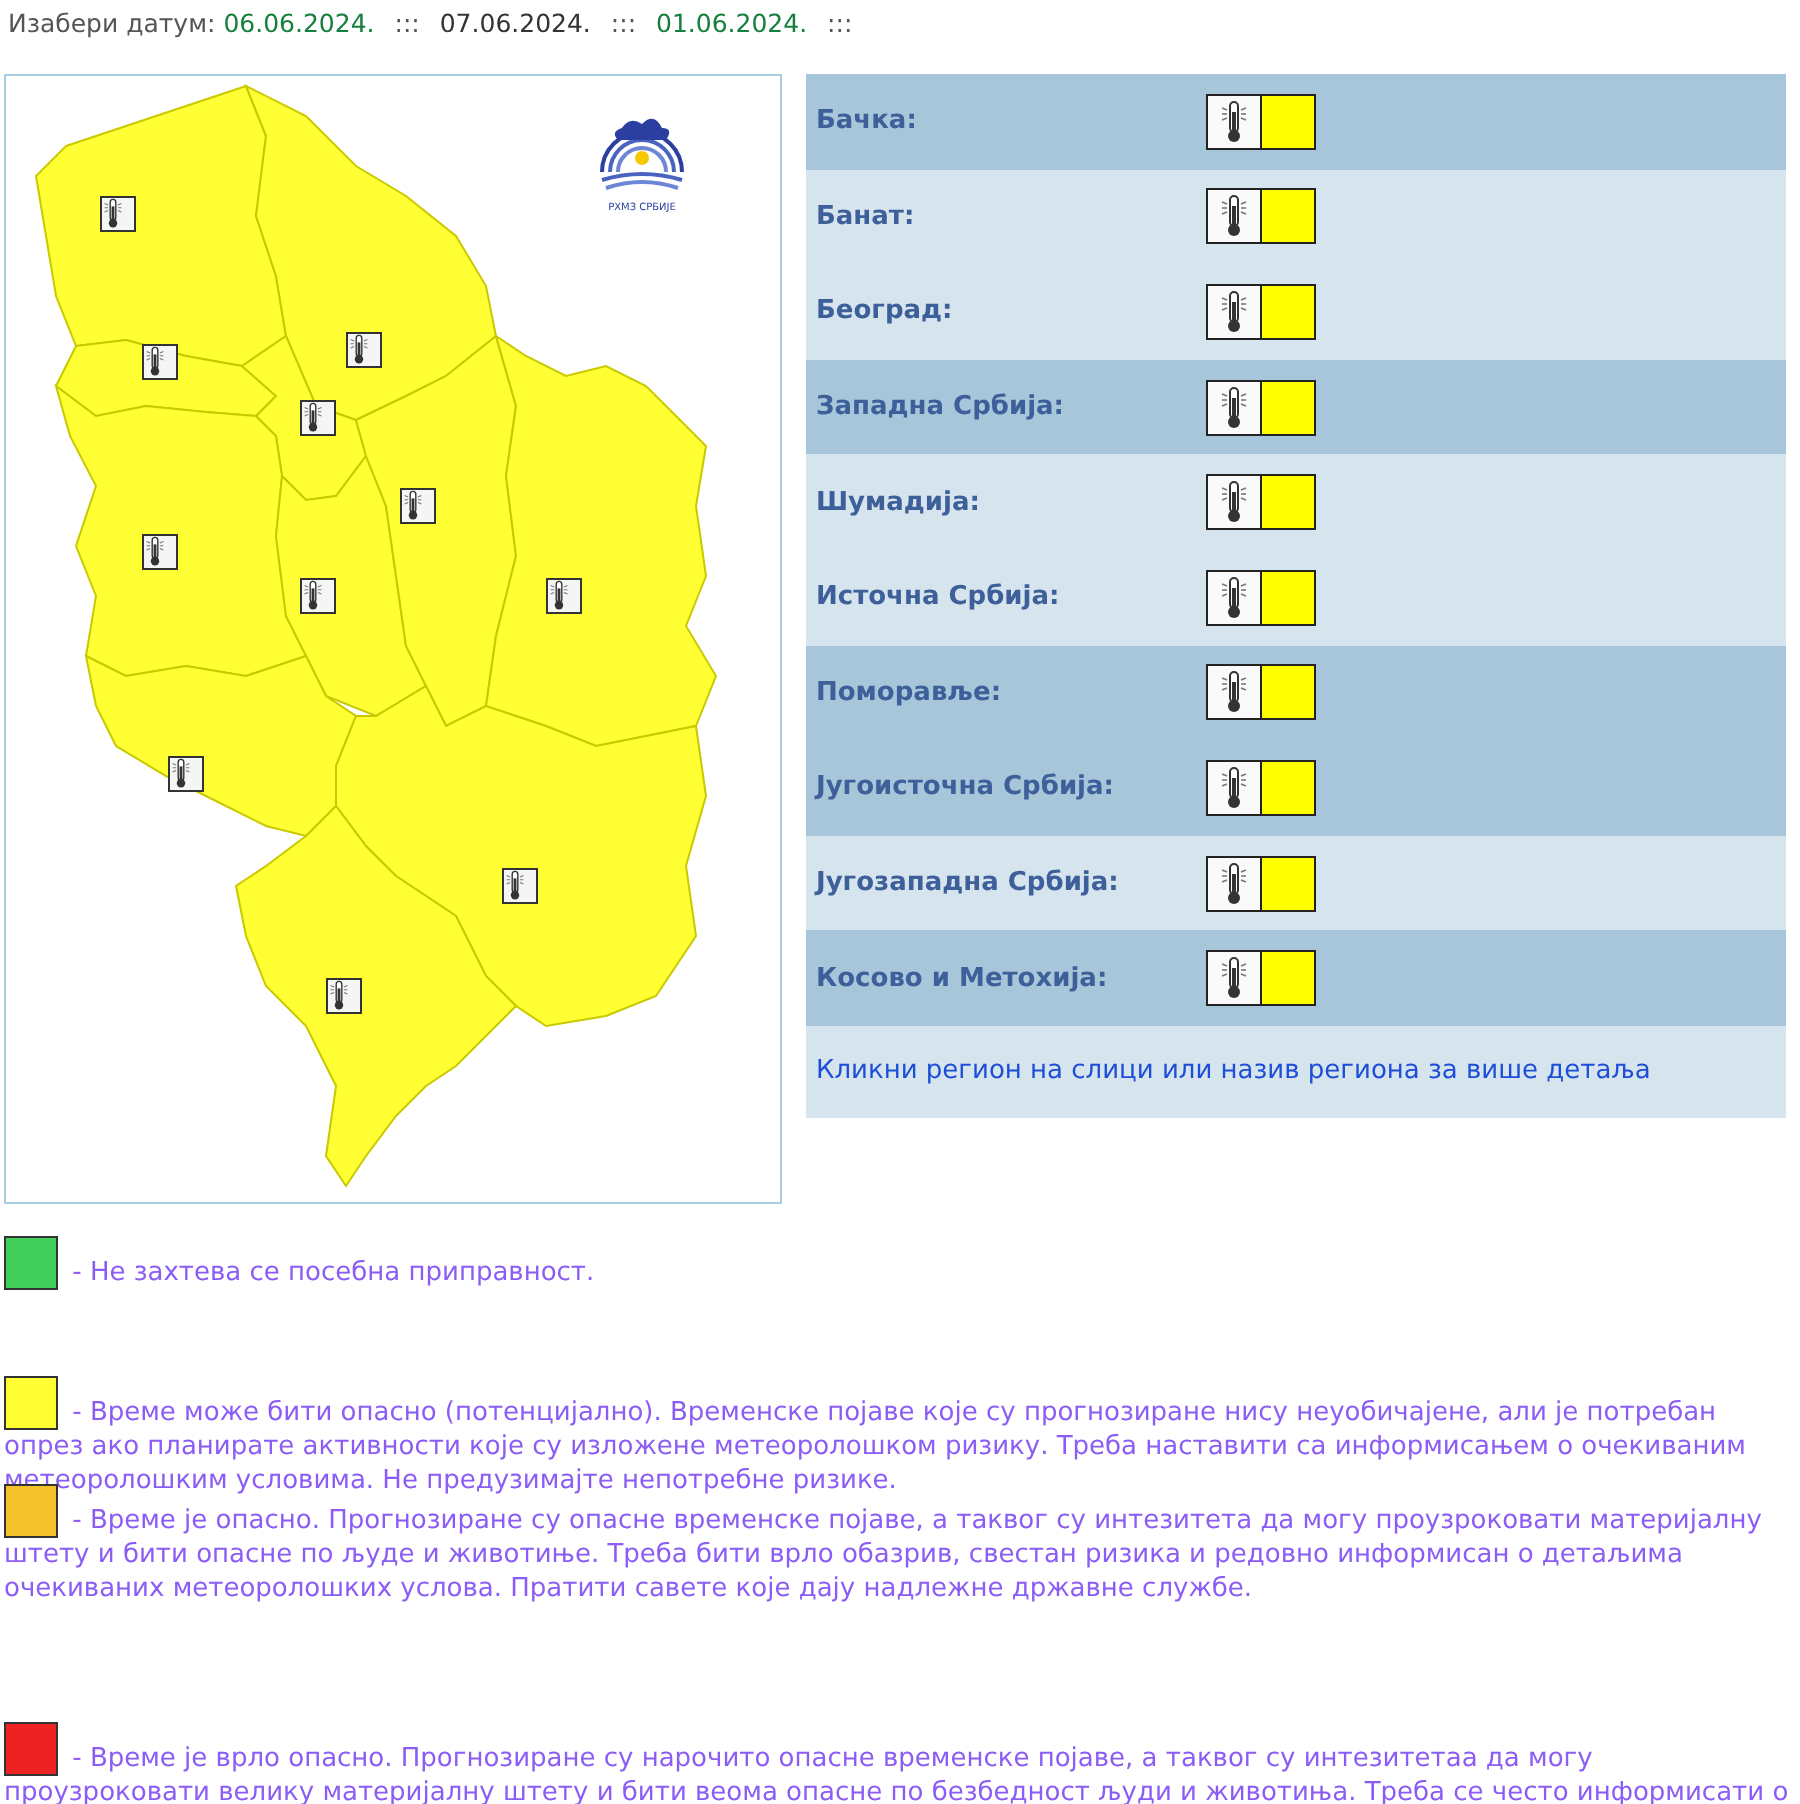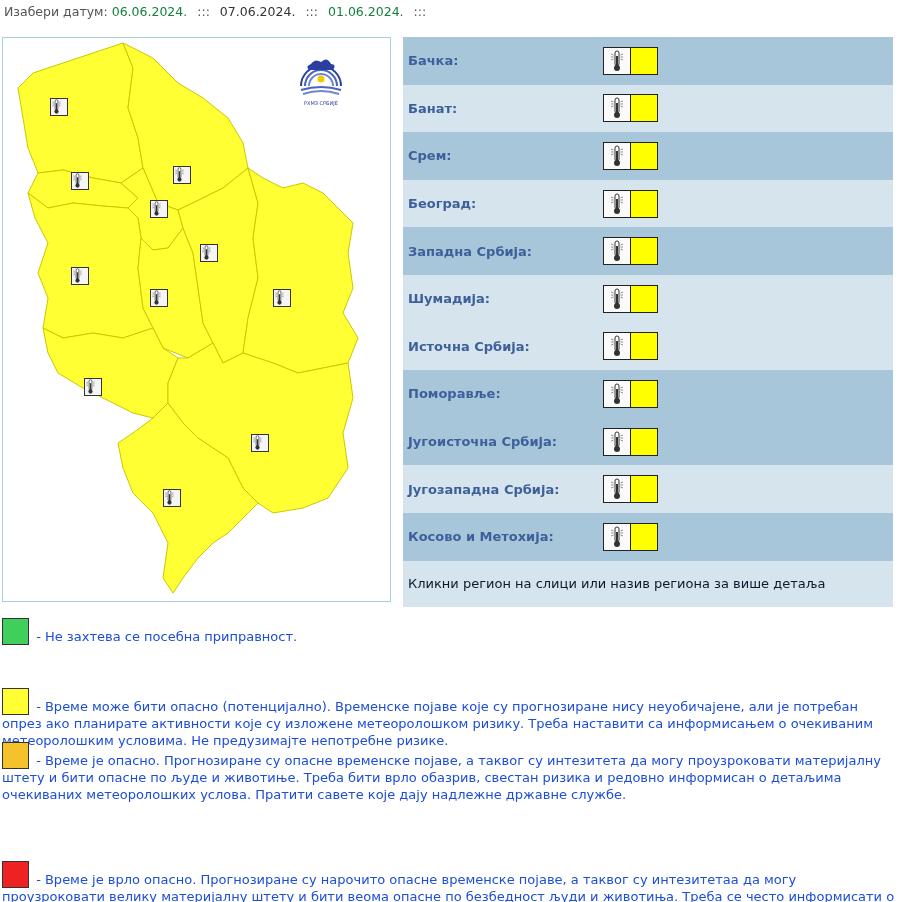--- a/index.html
+++ b/index.html
@@ -19,23 +19,23 @@
   .marker { position: absolute; width: 18px; height: 18px; border: 1px solid #333; background: #f5f5f5; cursor: pointer; }
 
   .regions { position: absolute; left: 403px; top: 37px; width: 490px; }
   .region-row { height: 47.6px; display: flex; align-items: center; padding-left: 5px; cursor: pointer; }
   .region-row.dark { background: #a8c6da; }
   .region-row.light { background: #d6e4ee; }
   .region-name { width: 195px; font-size: 13px; font-weight: bold; color: #3d5f9a; }
   .warn-cell { display: flex; border: 1px solid #222; height: 28px; }
   .warn-icon { width: 27px; height: 26px; background: #fafafa; border-right: 1px solid #222; display: flex; align-items: center; justify-content: center; }
   .warn-level { width: 26px; height: 26px; }
-  .region-hint { height: 46px; background: #d6e4ee; display: flex; align-items: center; padding-left: 5px; font-size: 13px; color: #0f172a; }
-
-  .legend { position: absolute; left: 2px; width: 895px; font-size: 13px; color: #1d4ed8; line-height: 17px; }
+  .region-hint { height: 46px; background: #d6e4ee; display: flex; align-items: center; padding-left: 5px; font-size: 13px; color: #1d4ed8; }
+
+  .legend { position: absolute; left: 2px; width: 895px; font-size: 13px; color: #8b5cf6; line-height: 17px; }
   .swatch { display: inline-block; width: 27px; height: 27px; border: 1px solid #333; vertical-align: bottom; margin-right: 3px; }
 </style>
 </head>
 <body>
 
 <div class="datebar">
   <span class="lbl">Изабери датум:</span>
   <a class="date">06.06.2024.</a>
   <span class="sep">:::</span>
   <a class="date active">07.06.2024.</a>
@@ -290,41 +290,20 @@
                 <line x1="13" y1="10" x2="10.5" y2="9"></line>
               </g>
               <rect x="5" y="1" width="4" height="15" rx="2" fill="#fff" stroke="#333" stroke-width="1"></rect>
               <rect x="6" y="6" width="2" height="11" fill="#333"></rect>
               <circle cx="7" cy="18" r="3" fill="#333"></circle>
             </svg>
           </span>
           <span class="warn-level" style="background:#ffff00"></span>
         </span>
       </div>
-      <div class="region-row dark">
-        <span class="region-name">Срем:</span>
-        <span class="warn-cell">
-          <span class="warn-icon">
-            <svg width="14" height="22" viewBox="0 0 14 22">
-              <g stroke="#777" stroke-width="0.8">
-                <line x1="1" y1="4" x2="3.5" y2="5"></line>
-                <line x1="1" y1="7" x2="3.5" y2="7"></line>
-                <line x1="1" y1="10" x2="3.5" y2="9"></line>
-                <line x1="13" y1="4" x2="10.5" y2="5"></line>
-                <line x1="13" y1="7" x2="10.5" y2="7"></line>
-                <line x1="13" y1="10" x2="10.5" y2="9"></line>
-              </g>
-              <rect x="5" y="1" width="4" height="15" rx="2" fill="#fff" stroke="#333" stroke-width="1"></rect>
-              <rect x="6" y="6" width="2" height="11" fill="#333"></rect>
-              <circle cx="7" cy="18" r="3" fill="#333"></circle>
-            </svg>
-          </span>
-          <span class="warn-level" style="background:#ffff00"></span>
-        </span>
-      </div>
       <div class="region-row light">
         <span class="region-name">Београд:</span>
         <span class="warn-cell">
           <span class="warn-icon">
             <svg width="14" height="22" viewBox="0 0 14 22">
               <g stroke="#777" stroke-width="0.8">
                 <line x1="1" y1="4" x2="3.5" y2="5"></line>
                 <line x1="1" y1="7" x2="3.5" y2="7"></line>
                 <line x1="1" y1="10" x2="3.5" y2="9"></line>
                 <line x1="13" y1="4" x2="10.5" y2="5"></line>

